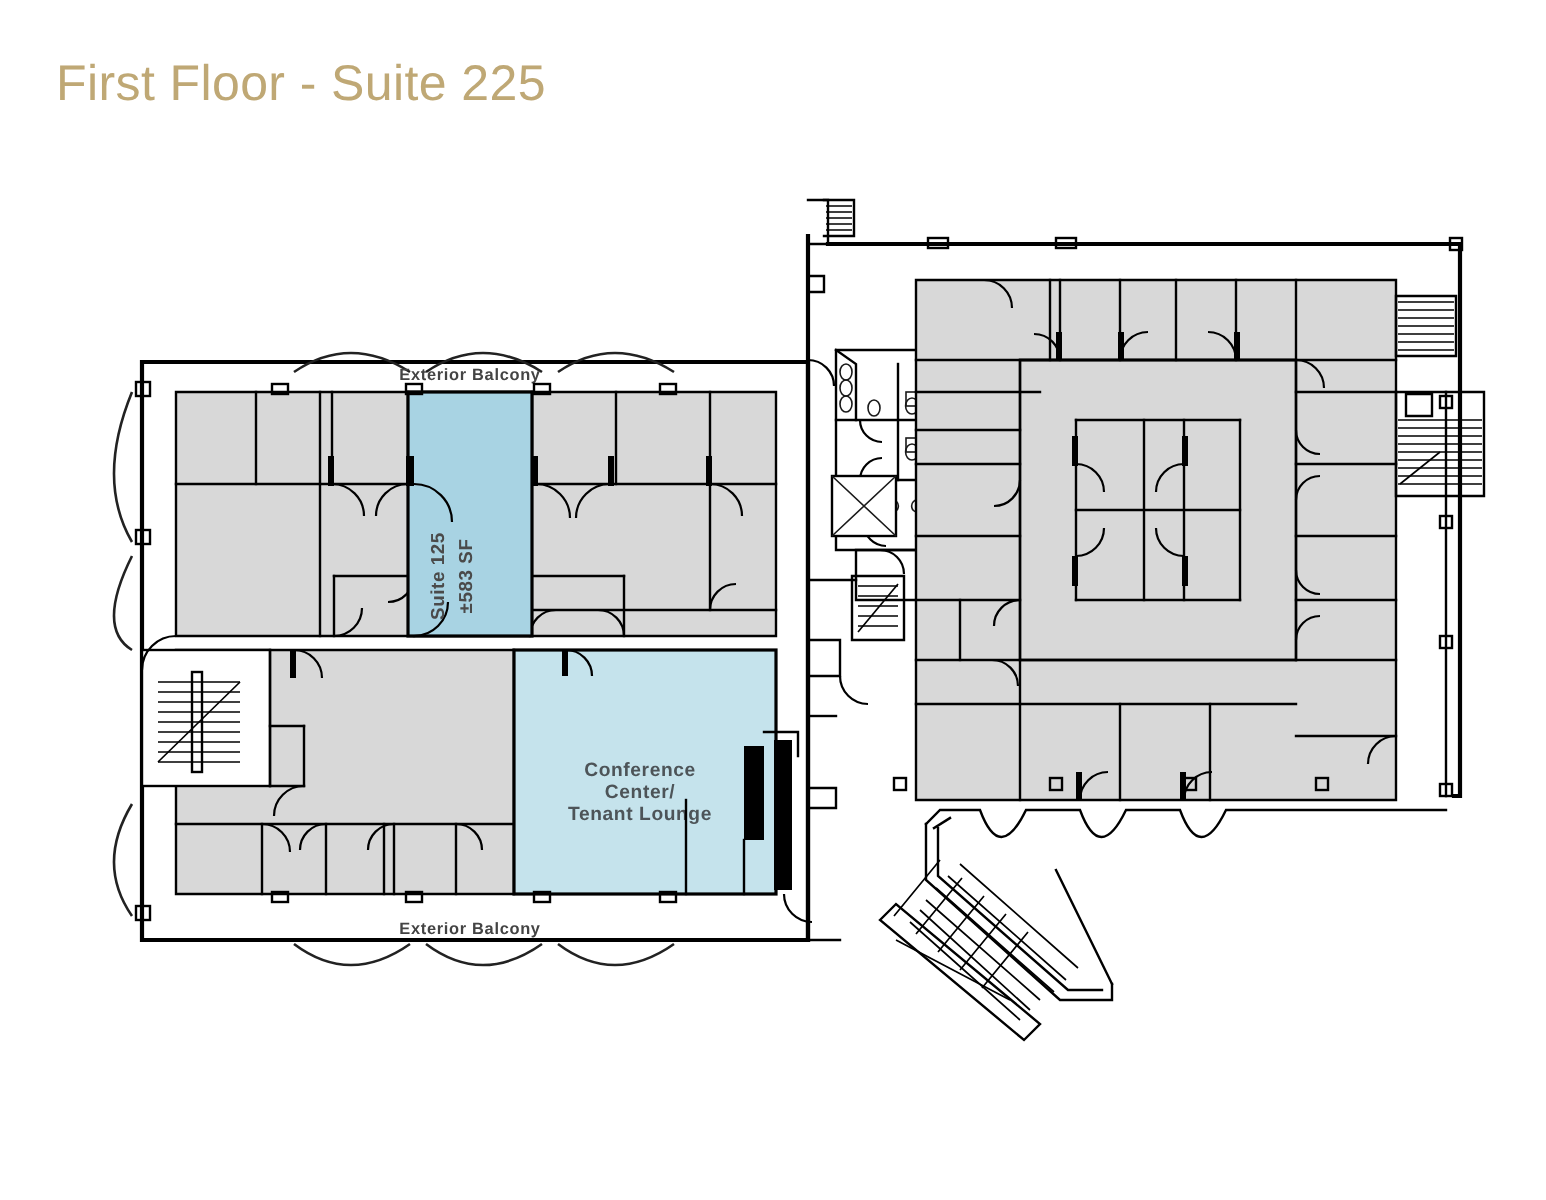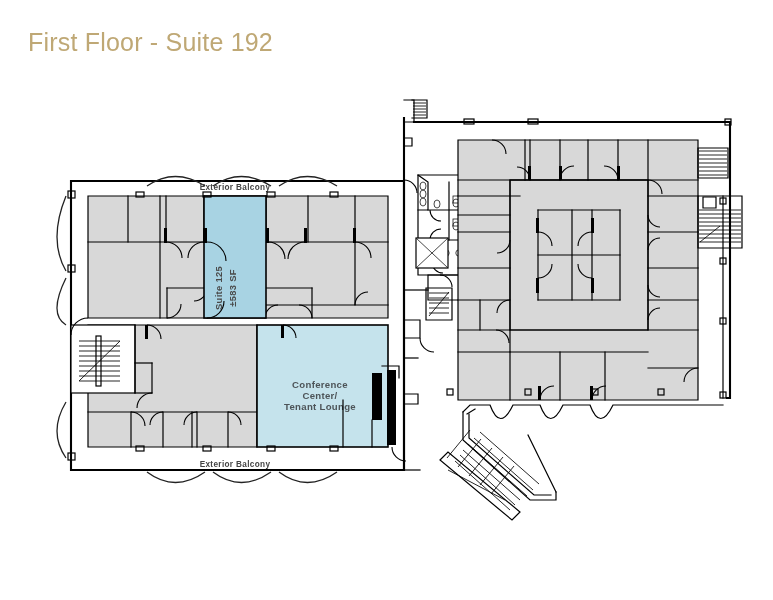--- a/index.html
+++ b/index.html
@@ -68,21 +68,21 @@
     font-family: "Liberation Sans", sans-serif;
     font-size: 9.6px;
     font-weight: bold;
     fill: #4d5458;
     letter-spacing: 0.3px;
   }
 </style>
 </head>
 <body>
 
-<div id="page-title">First Floor - Suite 192</div>
+<div id="page-title">First Floor - Suite 225</div>
 
 <div id="floorplan-wrap">
 <svg class="plan" viewBox="0 0 773 600">
 
   <g>
 
     <path class="wall" d="M71,181 L404,181 L404,470 L71,470 Z"></path>
 
     <g>
       <rect class="rm-nos" x="88" y="196" width="300" height="122"></rect>

